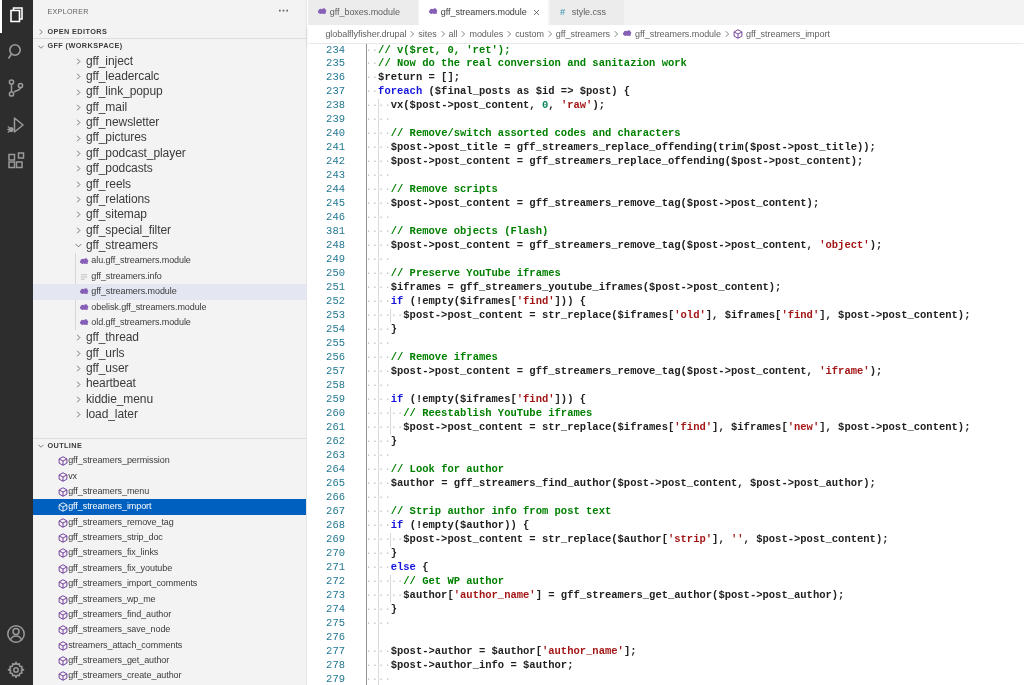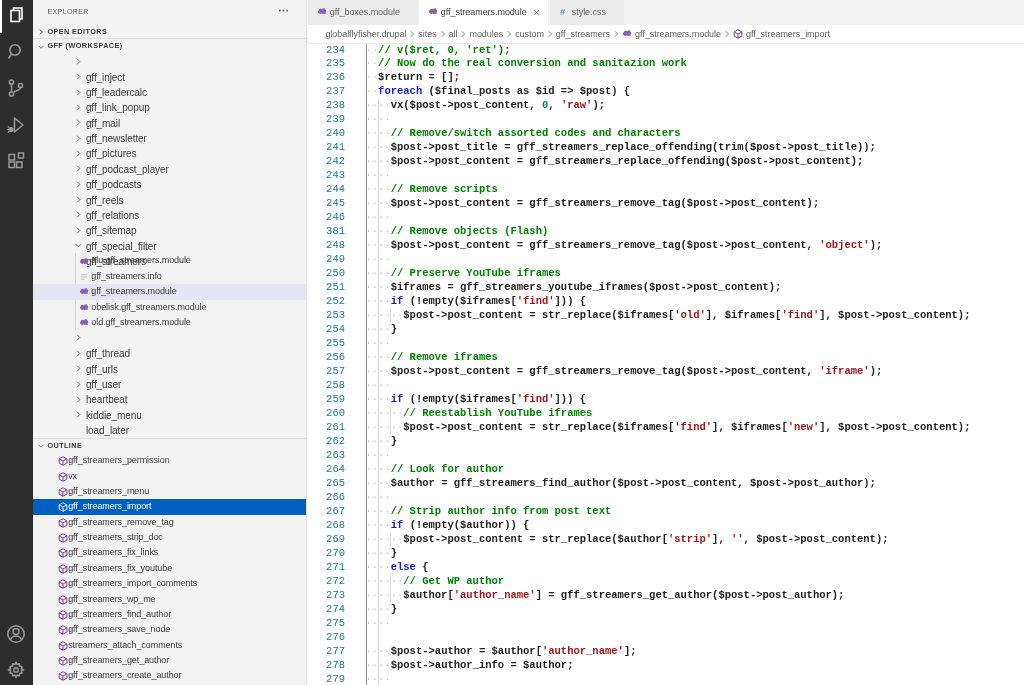--- a/index.html
+++ b/index.html
@@ -15,21 +15,21 @@
 #oped { top:24.6px; height:14.6px; border-bottom:1px solid #ddd; }
 #wsh { top:39.2px; height:14.4px; }
 .shead { display:inline-block; }
 .shead .chev { position:absolute; left:3px; top:2.5px; width:10px; height:10px; }
 .htxt { position:absolute; left:14.4px; top:0; line-height:14.5px; font-size:7.3px; font-weight:bold; letter-spacing:.4px; color:#3b3b3b; }
 #tree { position:absolute; left:0; top:53.6px; width:100%; height:631px; }
 .trow { position:absolute; left:0; width:100%; height:15.37px; }
 .trow .chev { position:absolute; width:11px; height:11px; top:2.2px; }
 .ind1 .chev { left:39.5px; }
 .ind1x .chev { left:39.5px; transform:none; }
-.lbl { position:absolute; left:52.9px; top:16px; line-height:15.37px; font-size:10px; letter-spacing:-.08px; color:#3b3b3b; white-space:nowrap; }
+.lbl { position:absolute; left:52.9px; top:0; line-height:15.37px; font-size:12px; letter-spacing:-.08px; color:#3b3b3b; white-space:nowrap; }
 .ficon { position:absolute; left:45.5px; top:3.2px; width:10px; height:10px; }
 .lbl2 { position:absolute; left:58.3px; top:0; line-height:15.37px; font-size:9px; letter-spacing:-.08px; color:#3b3b3b; white-space:nowrap; }
 .ohead { border-top:1px solid #ddd; }
 .ohead .chev { position:absolute; left:3px; top:2.5px; width:10px; height:10px; }
 .oicon { position:absolute; left:25.3px; top:3px; width:10px; height:10px; }
 .olbl { position:absolute; left:35.2px; top:0; line-height:15.37px; font-size:9px; letter-spacing:-.08px; color:#3b3b3b; white-space:nowrap; }
 .tg { position:absolute; width:1px; background:#d6d6d6; }
 
 #editor { position:absolute; left:308px; top:0; right:0; height:685px; }
 #tabs { position:absolute; left:0; top:0; right:0; height:24.6px; background:#f3f3f3; }

